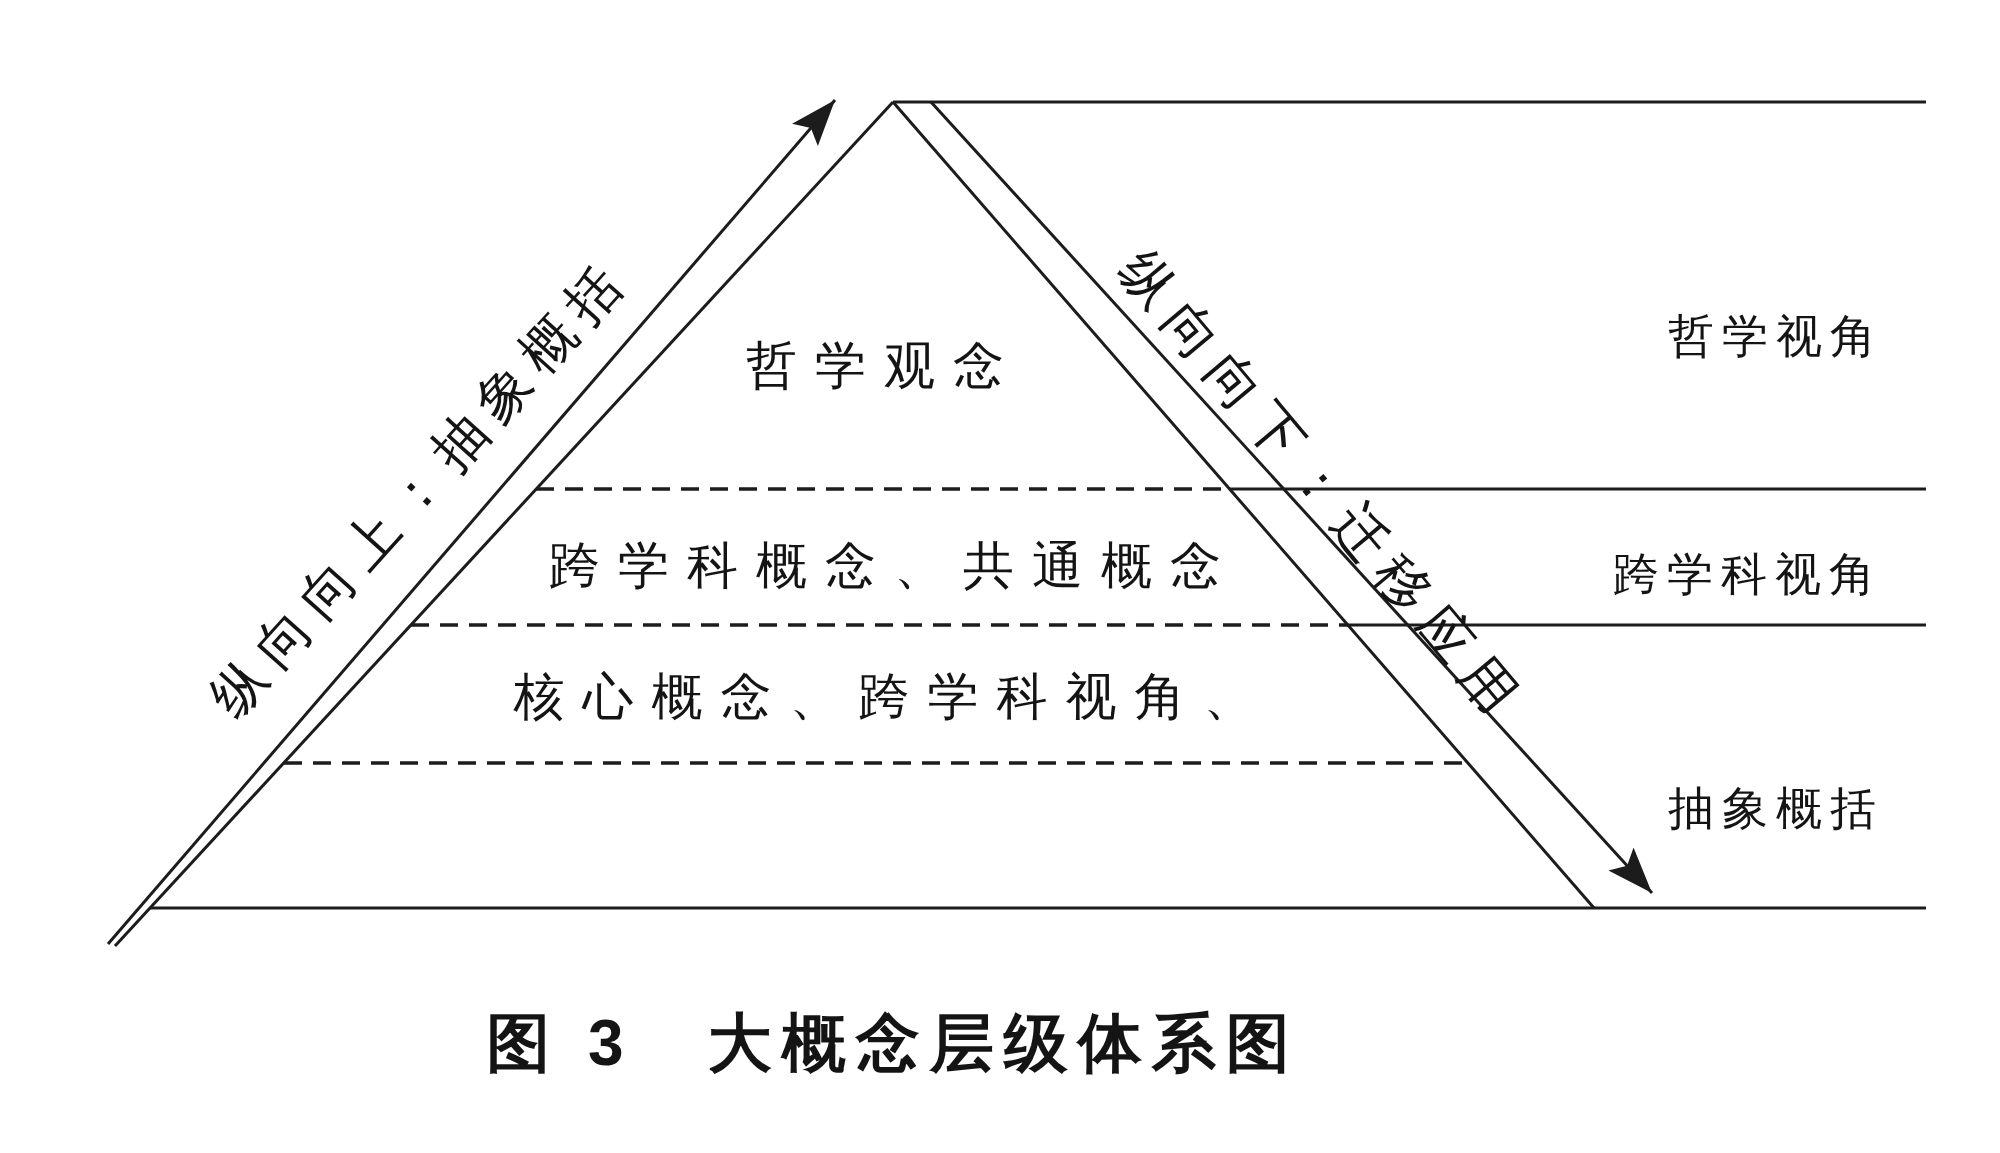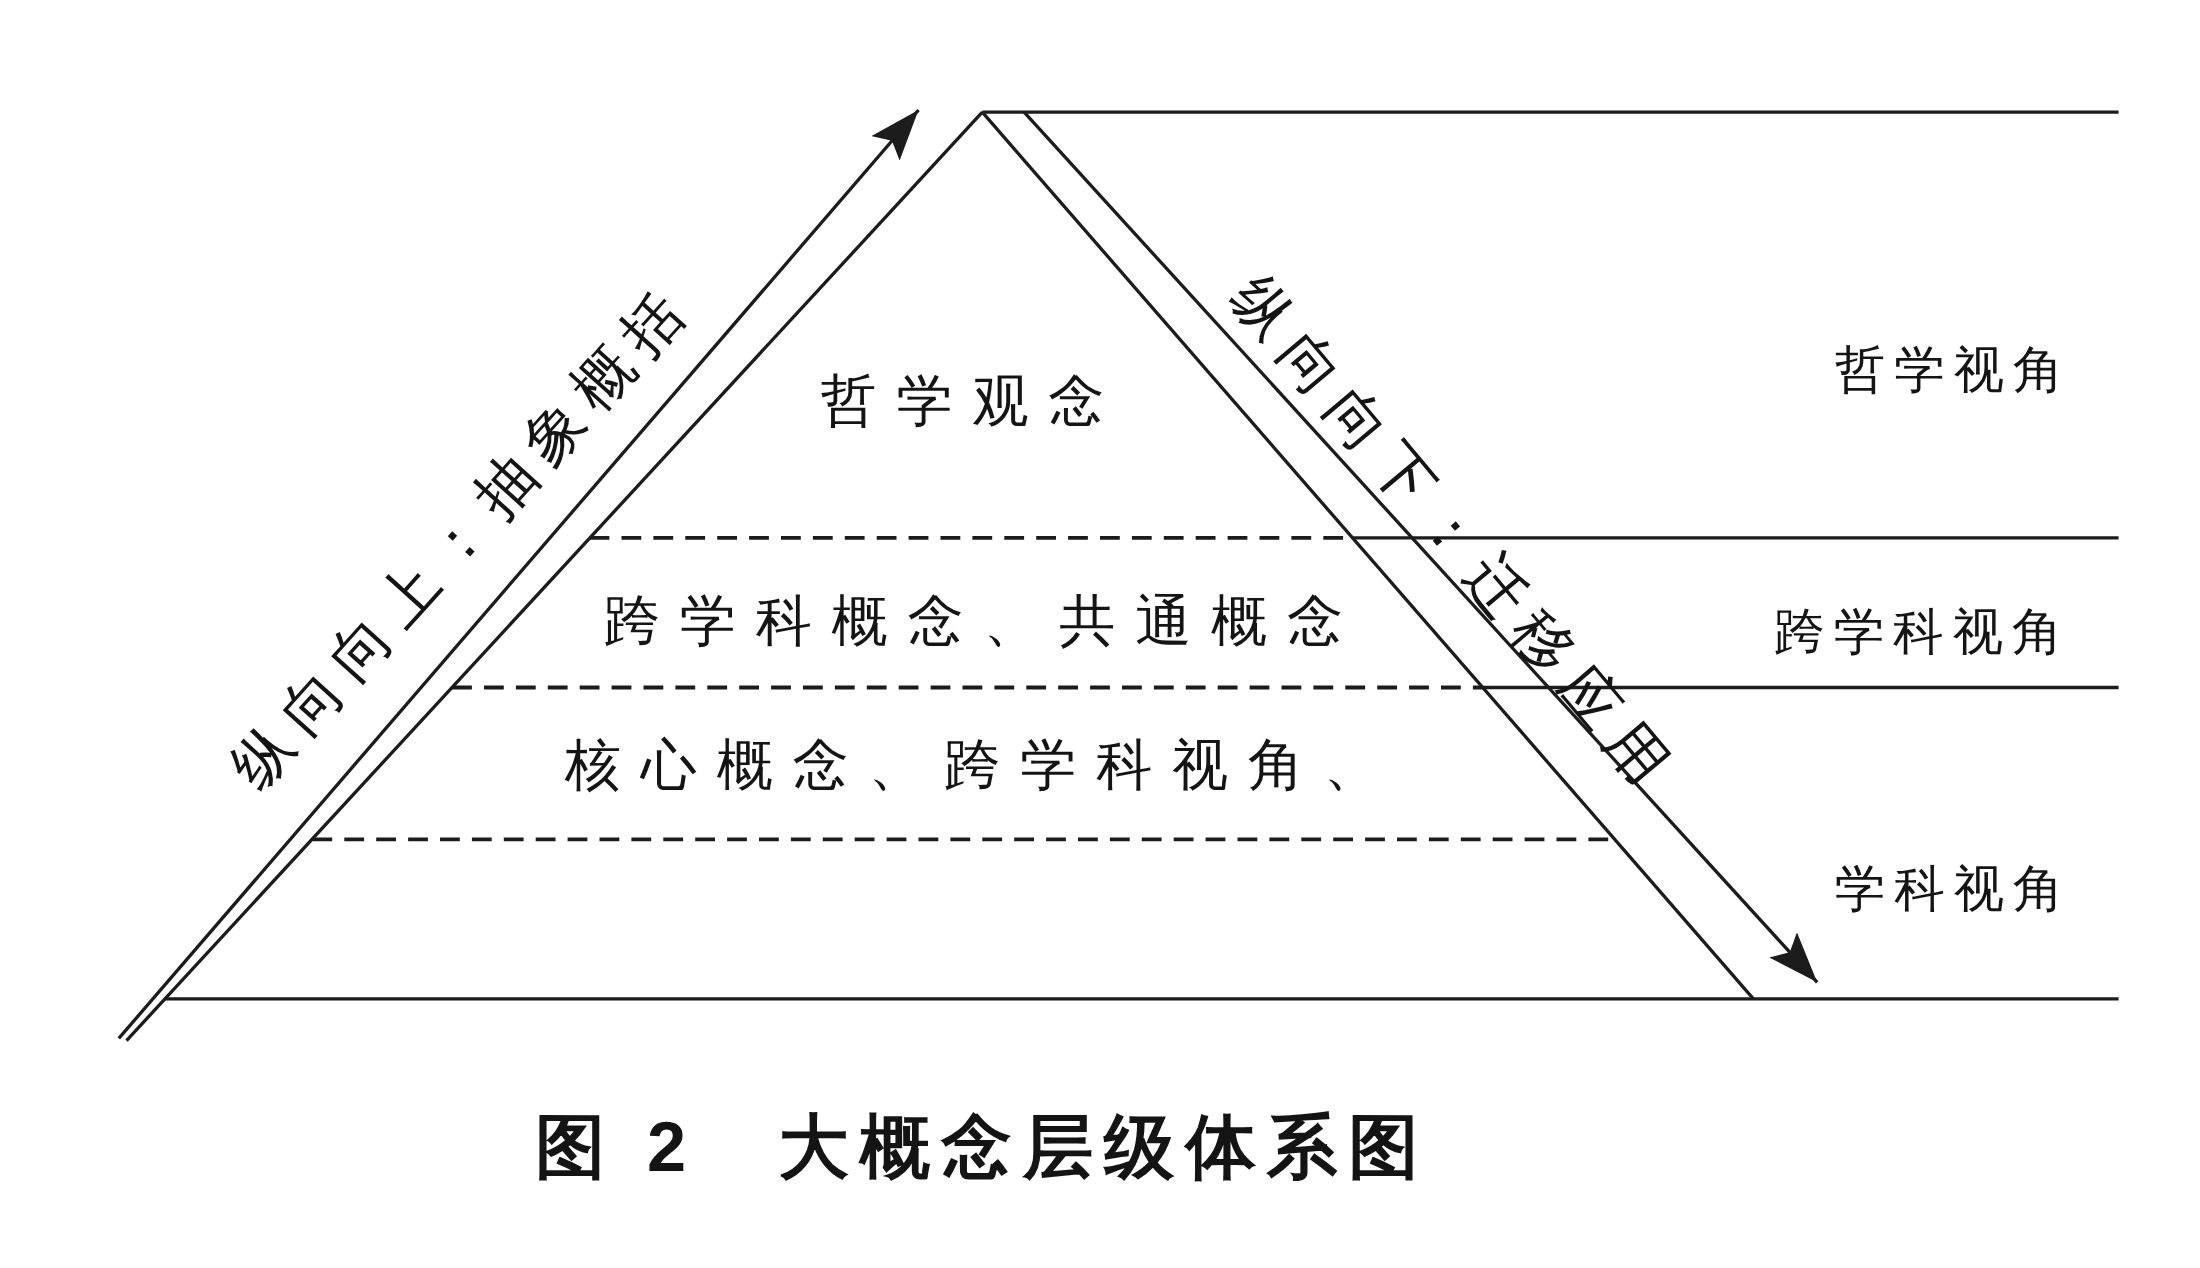--- a/index.html
+++ b/index.html
@@ -97,17 +97,17 @@
 
 
   <div class="txt rot-label rot-left" style="left:420px; top:487px;">纵向向上：抽象概括</div>
 
   <div class="txt rot-label rot-right" style="left:1322px; top:487px;">纵向向下：迁移应用</div>
 
   <div class="txt persp-label" style="left:1776px; top:337px;">哲学视角</div>
 
   <div class="txt persp-label" style="left:1748px; top:575px;">跨学科视角</div>
 
-  <div class="txt persp-label" style="left:1776px; top:809px;">学科视角</div>
+  <div class="txt persp-label" style="left:1776px; top:809px;">抽象概括</div>
 
-  <div class="txt fig-caption" style="left:893px; top:1043px;">图 2　大概念层级体系图</div>
+  <div class="txt fig-caption" style="left:893px; top:1043px;">图 3　大概念层级体系图</div>
 
 </div>
 
 </body></html>

